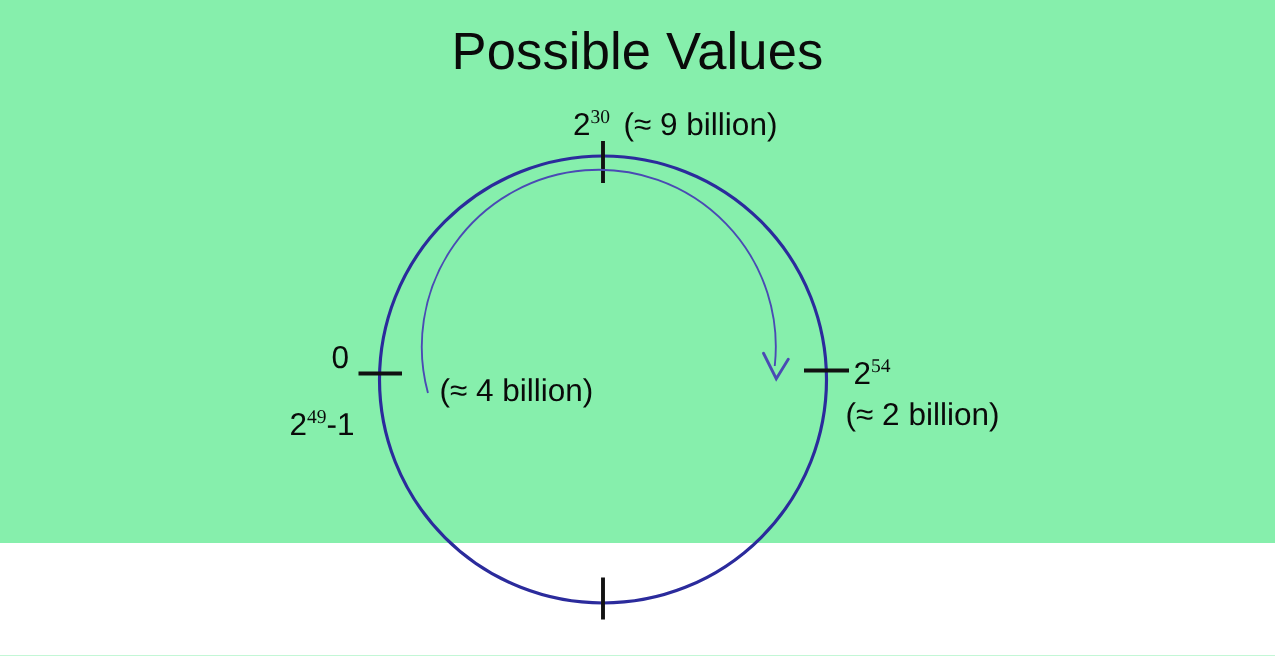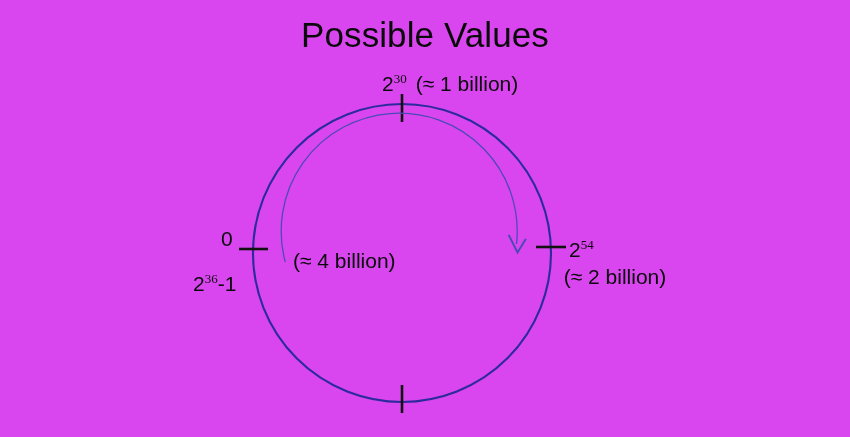--- a/index.html
+++ b/index.html
@@ -11,22 +11,22 @@
     height: 437px;
     background: #ffffff;
     font-family: "Liberation Sans", sans-serif;
     color: #000000;
     overflow: hidden;
     position: relative;
   }
   #stage {
     position: relative;
     width: 850px;
-    height: 437px;
-    background: #d946ef;
+    height: 362px;
+    background: #86efac;
   }
 
   
   .slide-title {
     position: absolute;
     left: 0;
     top: 16px;
     width: 850px;
     text-align: center;
     font-size: 35px;
@@ -114,29 +114,29 @@
     <line x1="402" y1="385" x2="402" y2="413" stroke="#111111" stroke-width="2.6"></line>
     <line x1="239" y1="249" x2="268" y2="249" stroke="#111111" stroke-width="2.6"></line>
     <line x1="536" y1="247" x2="566" y2="247" stroke="#111111" stroke-width="2.6"></line>
 
     <path d="M 285.3 262.0 A 118 118 0 1 1 516.5 244.0" fill="none" stroke="#4a4ab4" stroke-width="1.25"></path>
 
     <path d="M 509.0 235.5 L 517.5 252.5 L 525.5 239.5" fill="none" stroke="#4a4ab4" stroke-width="1.9" stroke-linecap="round" stroke-linejoin="miter"></path>
   </svg>
 
   <div class="lbl lbl-top">
-    <span>2</span><sup>30</sup><span class="gap"></span><span>(≈ 1 billion)</span>
+    <span>2</span><sup>30</sup><span class="gap"></span><span>(≈ 9 billion)</span>
   </div>
 
   <div class="lbl lbl-right-exp">
     <span>2</span><sup>54</sup>
   </div>
   <div class="lbl lbl-right-approx">(≈ 2 billion)</div>
 
   <div class="lbl lbl-left-zero">0</div>
 
   <div class="lbl lbl-left-max">
-    <span>2</span><sup>36</sup><span>-1</span>
+    <span>2</span><sup>49</sup><span>-1</span>
   </div>
 
   <div class="lbl lbl-left-approx">(≈ 4 billion)</div>
 
 </div>
 
 </body></html>

